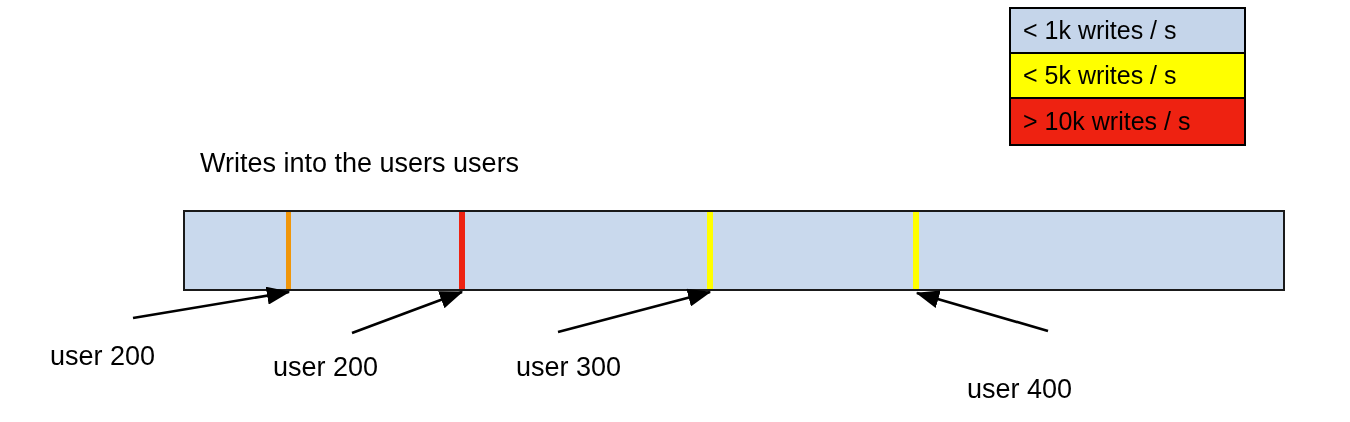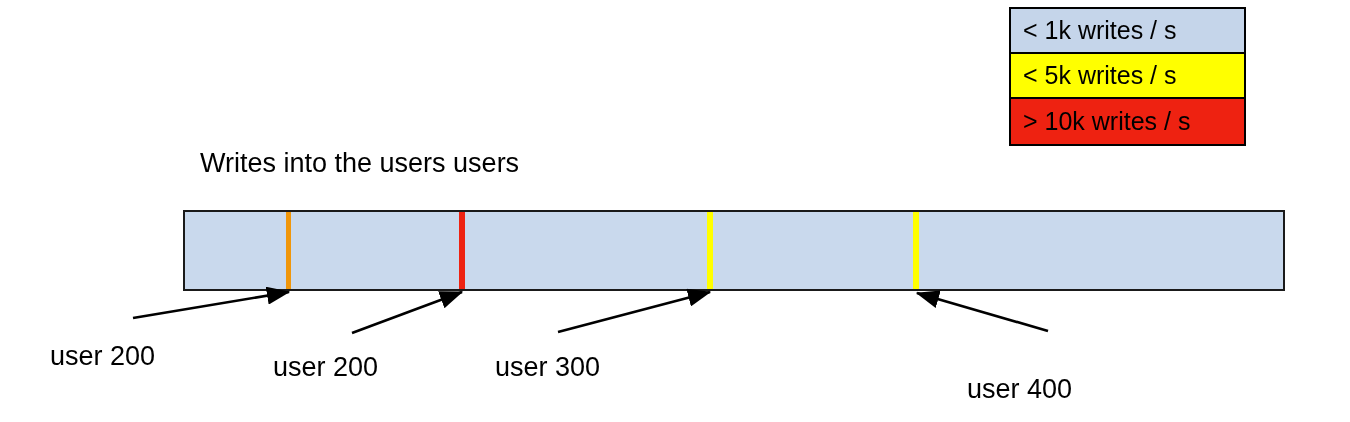--- a/index.html
+++ b/index.html
@@ -125,16 +125,16 @@
     <g id="arrow-lines">
         <line x1="133" y1="318" x2="289" y2="292" stroke="#000000" stroke-width="2.6" marker-end="url(#arrowhead)"></line>
         <line x1="352" y1="333" x2="462" y2="292" stroke="#000000" stroke-width="2.6" marker-end="url(#arrowhead)"></line>
         <line x1="558" y1="332" x2="710" y2="292" stroke="#000000" stroke-width="2.6" marker-end="url(#arrowhead)"></line>
         <line x1="1048" y1="331" x2="917" y2="293" stroke="#000000" stroke-width="2.6" marker-end="url(#arrowhead)"></line>
       </g>
   </svg>
 
   <div class="callout-label" style="left:50px; top:343px;">user 200</div>
   <div class="callout-label" style="left:273px; top:354px;">user 200</div>
-  <div class="callout-label" style="left:495px; top:354px;">user 300</div>
+  <div class="callout-label" style="left:516px; top:354px;">user 300</div>
   <div class="callout-label" style="left:967px; top:356px;margin-top:20px;">user 400</div>
 
 </div>
 
 </body></html>

